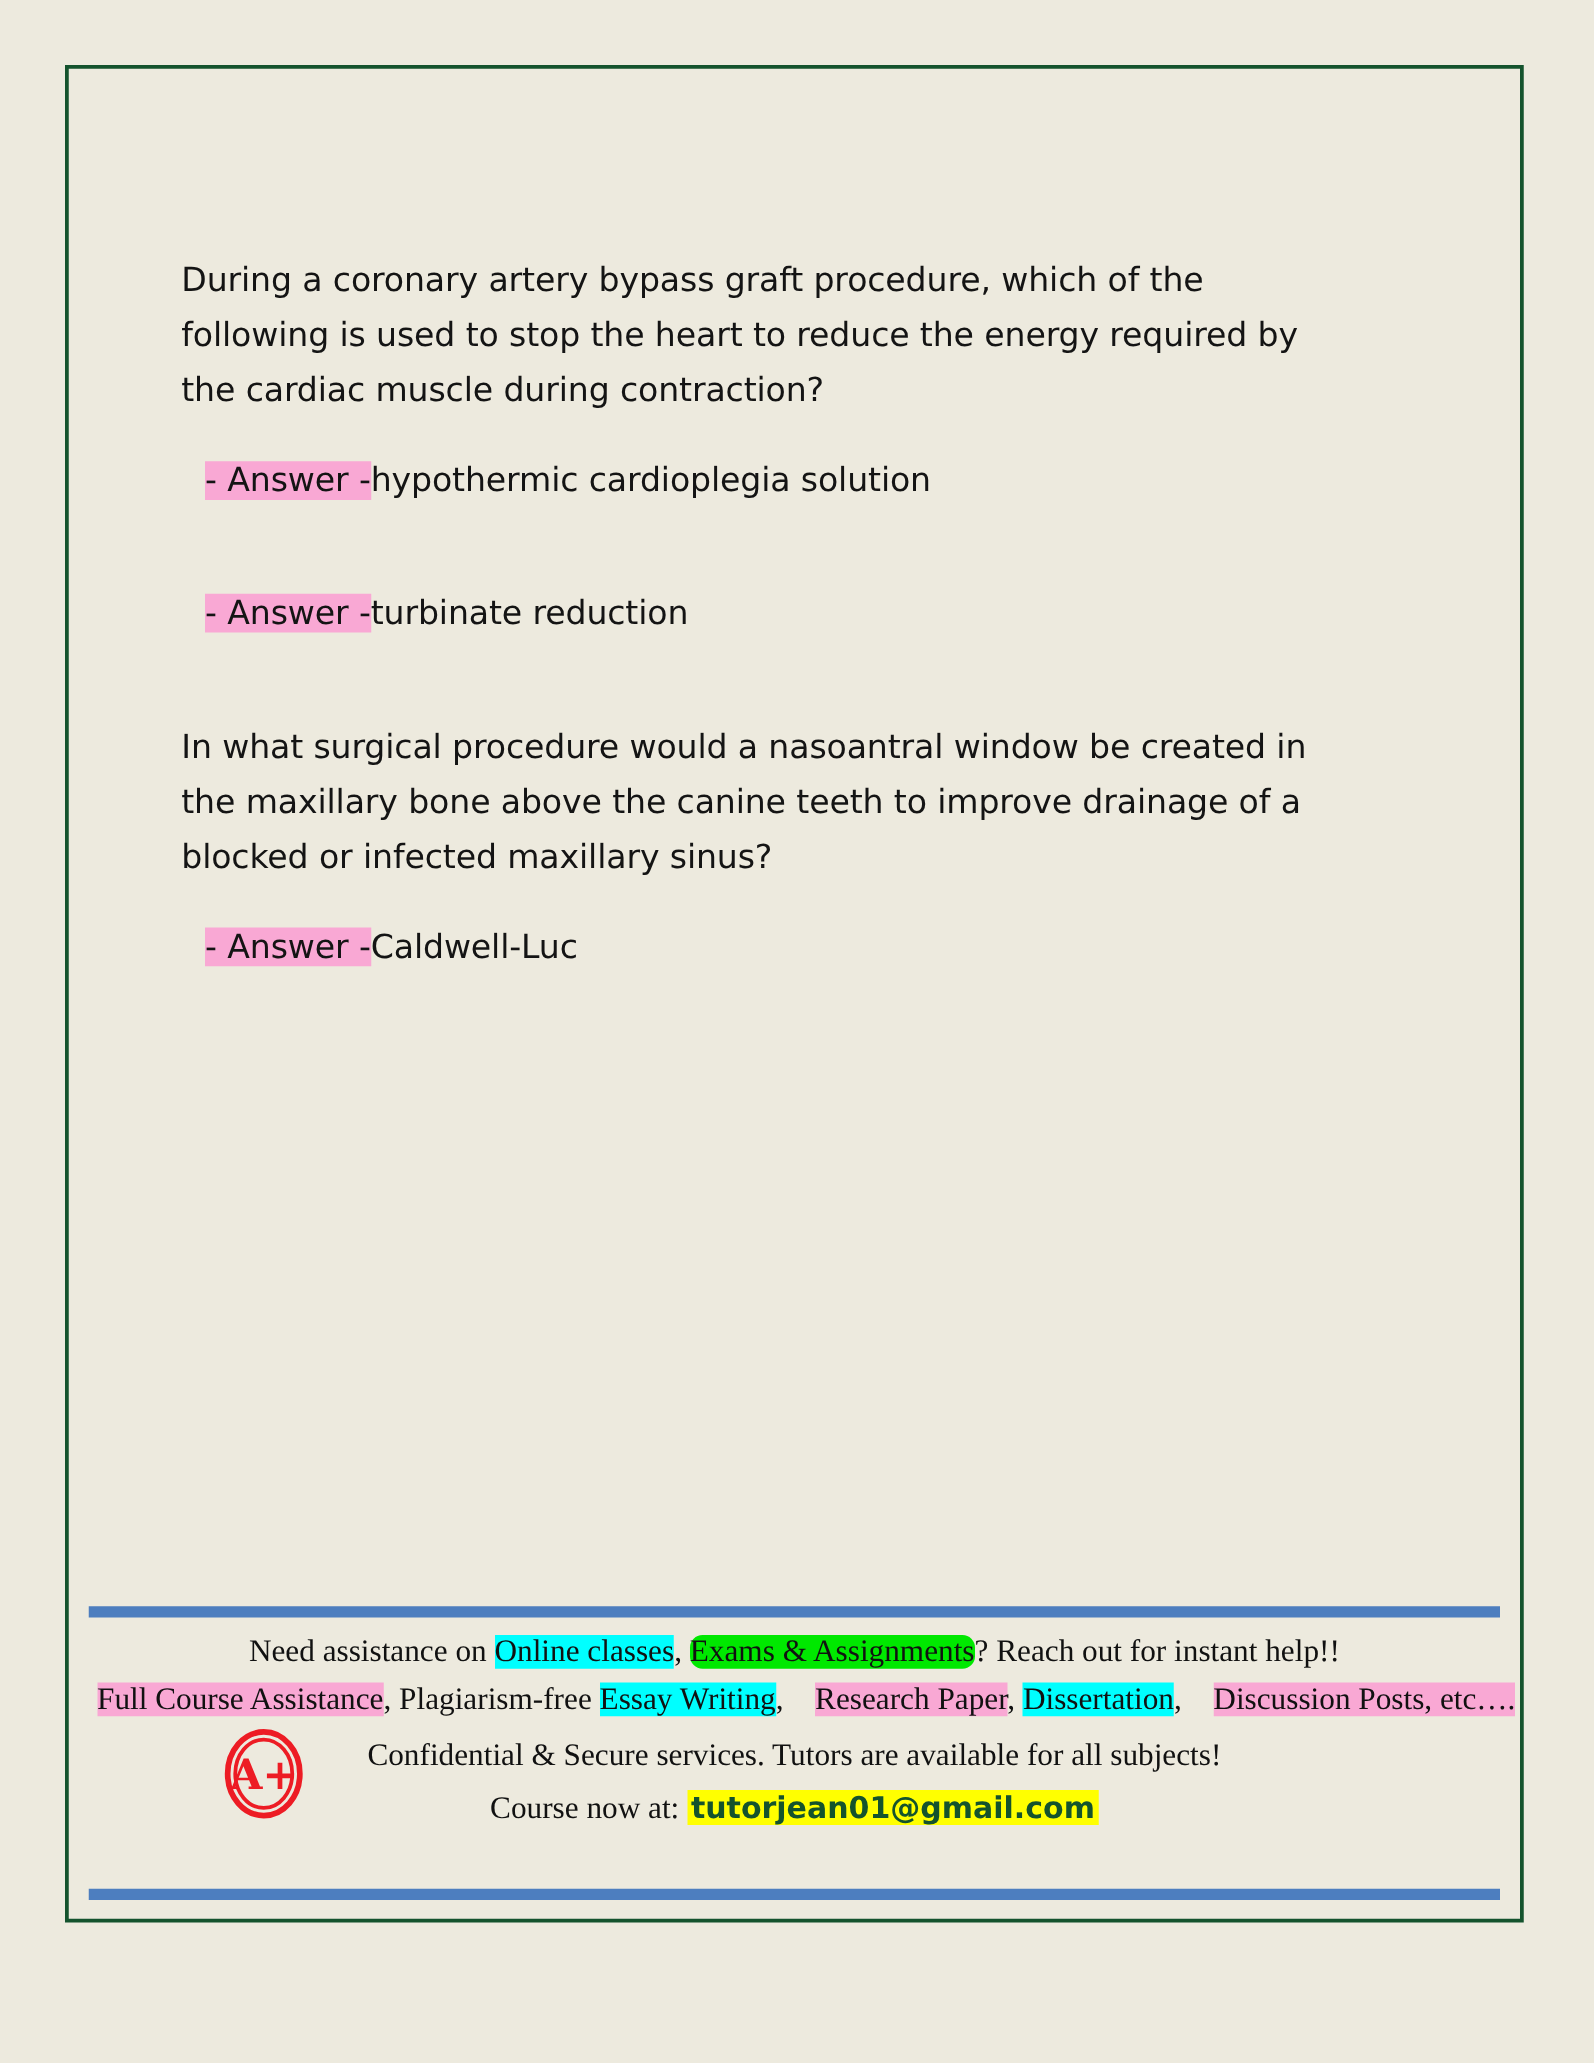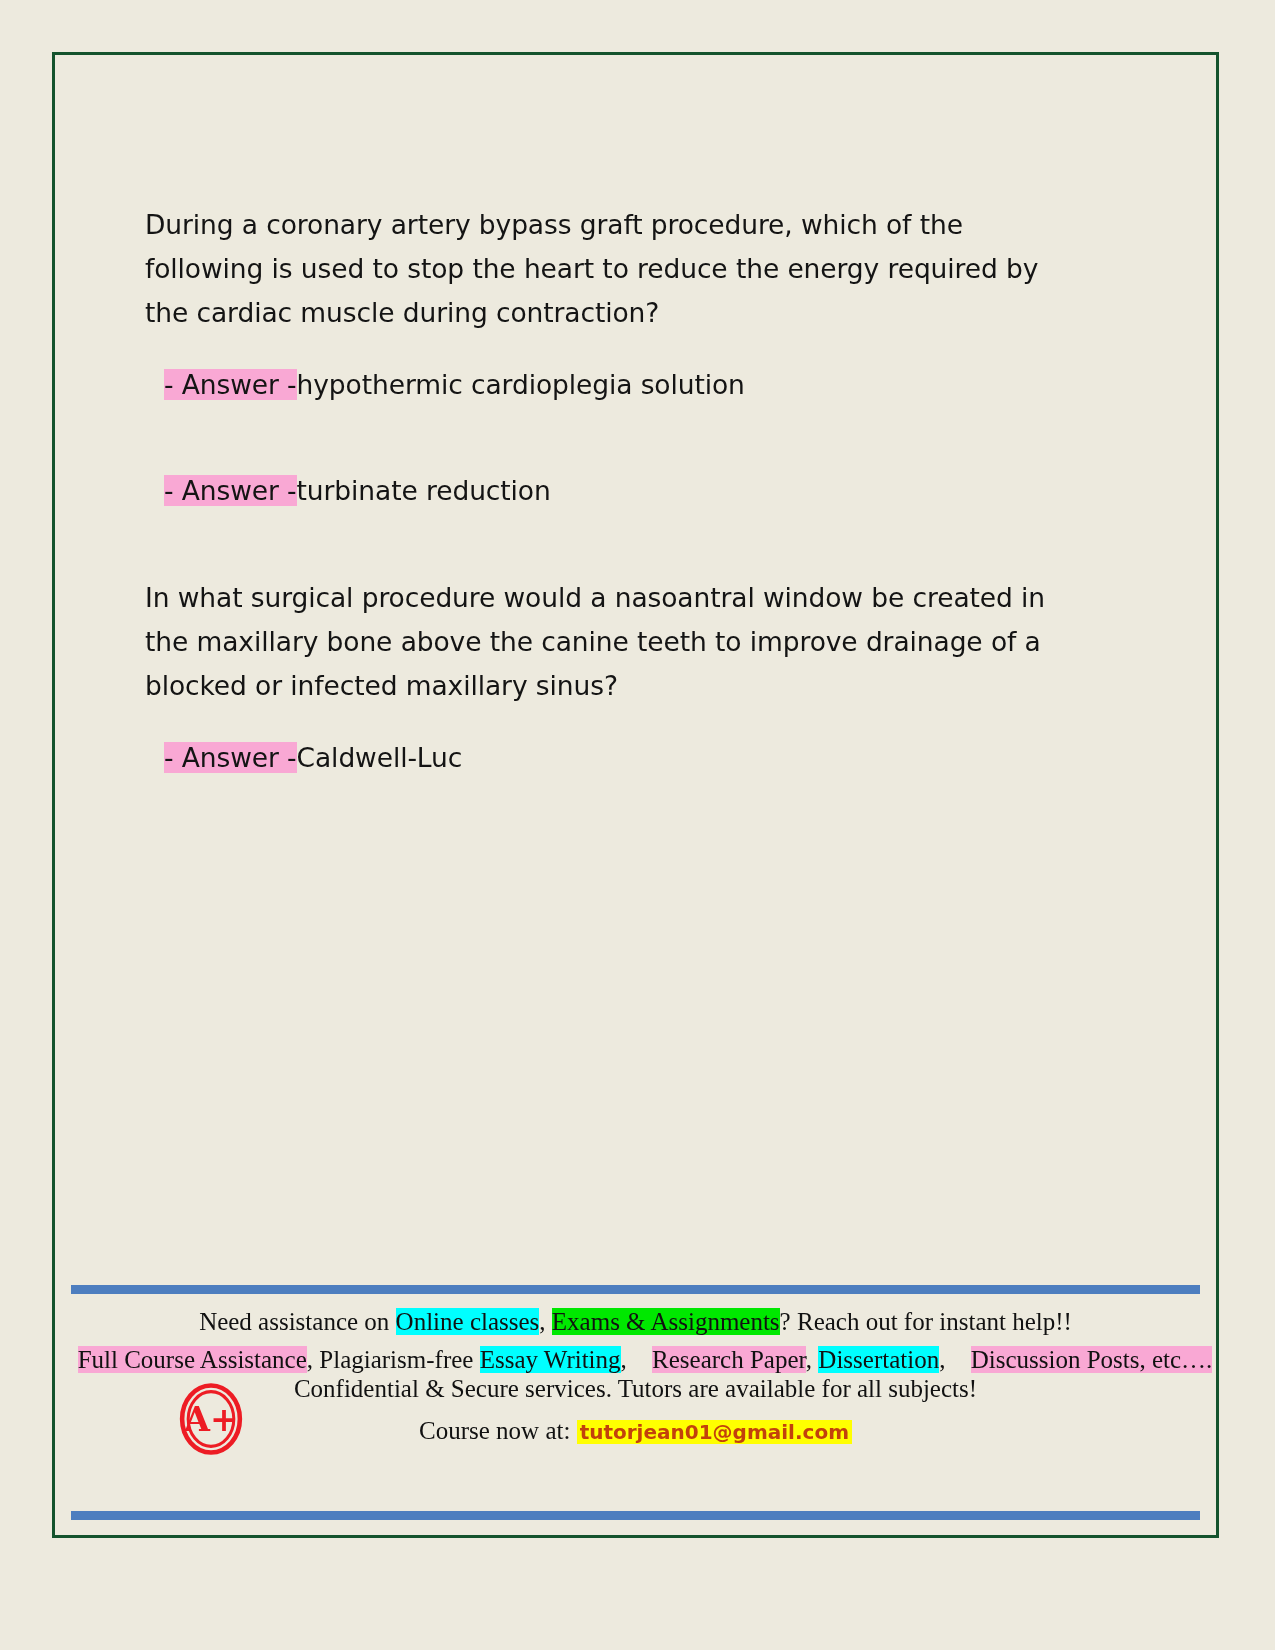--- a/index.html
+++ b/index.html
@@ -52,21 +52,21 @@
     font-family: "DejaVu Sans", sans-serif;
     font-size: 26.5px;
     line-height: 1.5;
     color: #141414;
     letter-spacing: -0.1px;
     margin: 0;
   }
 
   .hl-yellow { background: #f9a8d4; margin-left: 19px; }
   .hl-cyan   { background: #00ffff; }
-  .hl-green  { background: #00e800; }
+  .hl-green  { background: #00e800; border-radius: 10px; }
 
   
   #footer {
     position: absolute;
     left: 0;
     right: 0;
     bottom: 0;
     height: 250px;
   }
 
@@ -90,34 +90,34 @@
     font-size: 25px;
     line-height: 1.52;
     color: #111;
   }
   .footer-promo .line { white-space: nowrap; }
 
   .footer-lower {
     position: absolute;
     left: 0;
     right: 0;
-    top: 84px;
+    top: 100px;
     text-align: center;
     font-family: "Liberation Serif", serif;
     font-size: 25px;
     line-height: 1.6;
     color: #111;
   }
   .footer-lower .email-line { margin-top: 2px; }
   .email-addr {
     font-family: "DejaVu Sans", sans-serif;
     font-weight: bold;
-    font-size: 20px;
+    font-size: 24px;
     background: #ffff00;
-    color: #c2410c;
+    color: #14532d;
     padding: 0 3px;
   }
 
   
   #aplus-logo {
     position: absolute;
     left: 118px;
     top: 96px;
     width: 76px;
     height: 76px;

